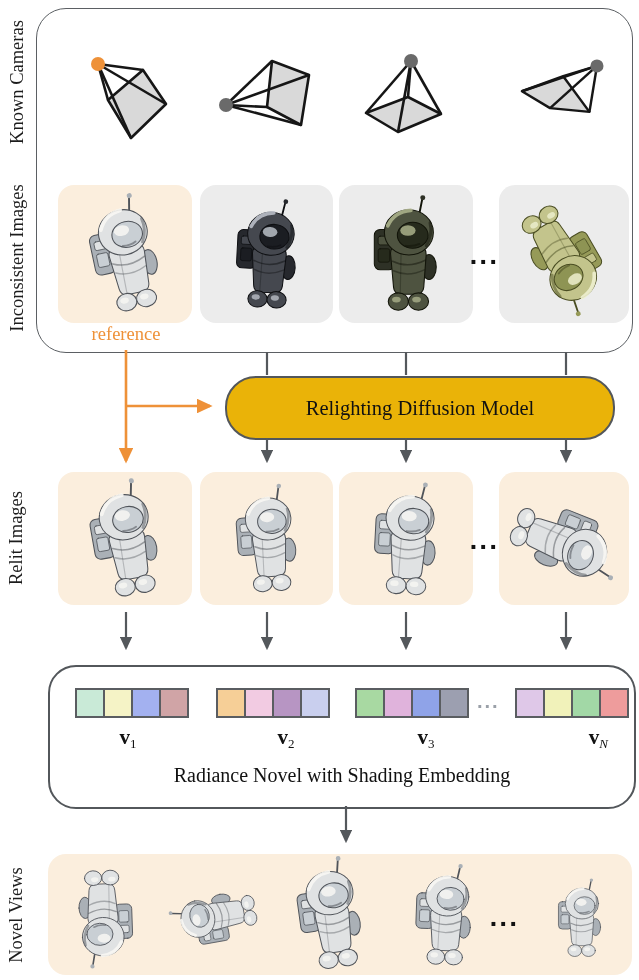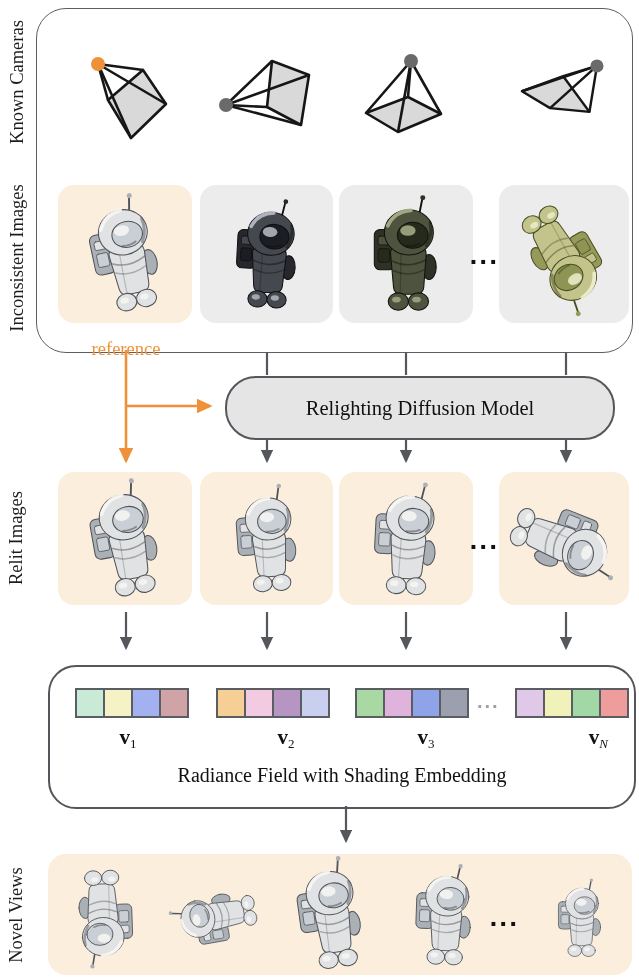--- a/index.html
+++ b/index.html
@@ -21,23 +21,23 @@
   .tile{position:absolute;border-radius:16px;}
   .tile.cream{background:var(--cream);}
   .tile.gray{background:var(--graybg);}
   .astro{position:absolute;left:50%;top:50%;width:96px;height:120px;transform:translate(-50%,-50%);}
   .astro svg{width:100%;height:100%;transform-origin:50% 52%;}
   
   .dots{position:absolute;text-align:center;font-weight:700;font-size:22px;letter-spacing:1.5px;color:#111;
         font-family:"DejaVu Sans",sans-serif;line-height:1;}
   .dots.soft{color:#9aa0a8;font-size:16px;}
   
-  .reference{position:absolute;text-align:center;font-size:18.5px;color:var(--orange);margin-top:15px;}
-  
-  .pill{position:absolute;border:2px solid #53575b;border-radius:31px;background:#e5e5e5;
+  .reference{position:absolute;text-align:center;font-size:18.5px;color:var(--orange);}
+  
+  .pill{position:absolute;border:2px solid #53575b;border-radius:31px;background:#eab308;
         display:flex;align-items:center;justify-content:center;font-size:20.5px;color:#111;}
   .radbox{position:absolute;border:2px solid #53575b;border-radius:28px;background:#fff;}
   .radcaption{position:absolute;left:0;right:0;text-align:center;font-size:20px;color:#111;}
   
   .strip{position:absolute;display:flex;}
   .cell{width:26px;height:26px;border:2px solid #5a5d61;margin-left:-2px;}
   .cell:first-child{margin-left:0;}
   
   .cam{position:absolute;}
   .cam svg{width:100%;height:100%;}
@@ -333,21 +333,21 @@
         <span class="cell" style="background: rgb(241, 242, 186);"></span>
         <span class="cell" style="background: rgb(162, 216, 166);"></span>
         <span class="cell" style="background: rgb(238, 156, 156);"></span>
       </div>
 
     <div class="mathlbl veclbl" style="left:38px;top:58px;width:80px;"><span class="sym">v</span><sub>1</sub></div>
     <div class="mathlbl veclbl" style="left:196px;top:58px;width:80px;"><span class="sym">v</span><sub>2</sub></div>
     <div class="mathlbl veclbl" style="left:336px;top:58px;width:80px;"><span class="sym">v</span><sub>3</sub></div>
     <div class="mathlbl veclbl" style="left:478px;top:58px;width:80px;text-align:right;"><span class="sym">v</span><sub class="it">N</sub></div>
 
-    <div class="radcaption" style="top:97px;">Radiance Field with Shading Embedding</div>
+    <div class="radcaption" style="top:97px;">Radiance Novel with Shading Embedding</div>
   </div>
 
   <div class="tile cream" style="left:48px;top:854px;width:584px;height:121px;border-radius:18px;">
     <div class="astro" style="left:57px;top:60px;width:86px;height:108px;"><svg viewBox="0 0 100 125" fill="none" stroke-width="1.1" stroke-linecap="round" style="transform: rotate(178deg) scale(0.95);">
     <line x1="62" y1="30" x2="67" y2="5" stroke="#50545a" stroke-width="2"></line>
     <circle cx="67.5" cy="4" r="2.6" fill="#aab0b6"></circle>
     <rect x="17" y="37" width="21" height="42" rx="6" fill="#aab0b6" stroke="#50545a"></rect>
     <rect x="21" y="44" width="12" height="9" rx="2" fill="#e0e2e3" stroke="#50545a" stroke-width=".8"></rect>
     <rect x="21" y="57" width="12" height="14" rx="2" fill="#c9cfd4" stroke="#50545a" stroke-width=".8"></rect>
     <ellipse cx="74" cy="76" rx="7.5" ry="13" fill="#aab0b6" stroke="#50545a"></ellipse>

